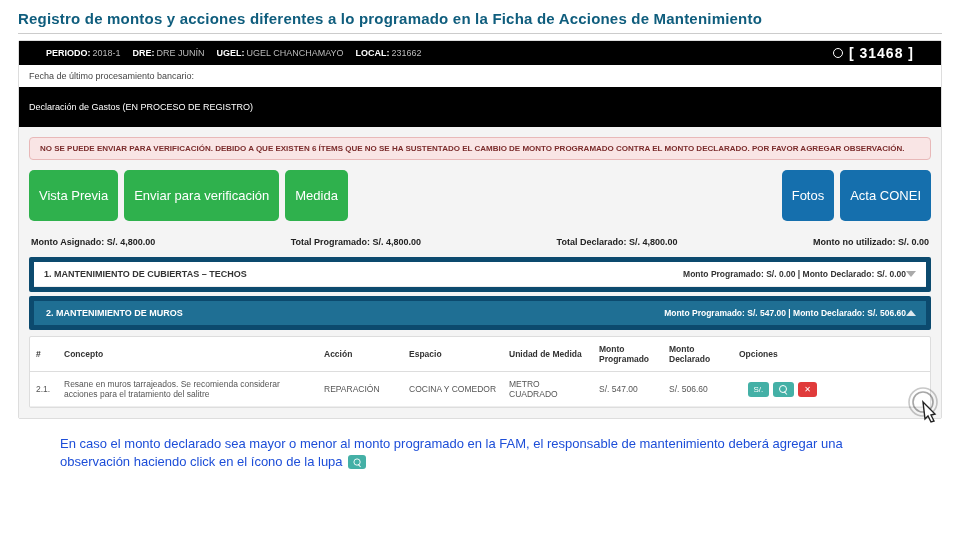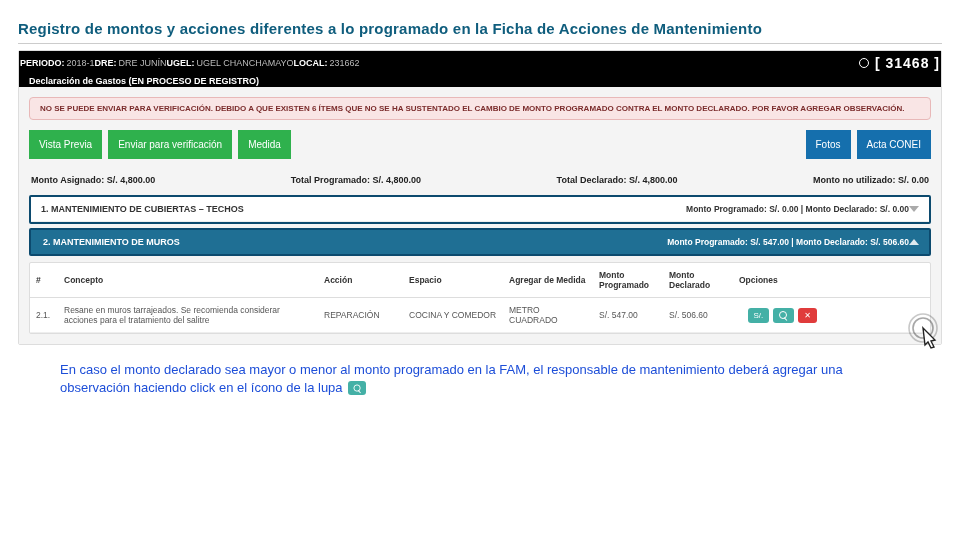--- a/index.html
+++ b/index.html
@@ -7,92 +7,92 @@
     font-family: Arial, Helvetica, sans-serif;
     background: #ffffff;
     width: 960px;
     height: 540px;
     overflow: hidden;
   }
   .slide-title {
     color: #0f5d7d;
     font-size: 15px;
     font-weight: 600;
-    padding: 20px 18px 4px 18px;
+    padding: 10px 18px 4px 18px;
     letter-spacing: .2px;
   }
   .hr-light { border: none; border-top: 1px solid #ccc; margin: 2px 18px 6px; }
   .app-shell {
     margin: 0 18px;
     border: 1px solid #ddd;
     border-radius: 2px;
     position: relative;
   }
   
   .topbar {
     background: #000;
     color: #fff;
     display: flex;
     align-items: center;
-    padding: 4px 1px;
+    padding: 4px 27px;
     font-size: 9px;
-    gap: 0;
+    gap: 12px;
   }
   .topbar .kv { display: flex; gap: 2px; }
   .topbar .kv b { font-weight: 700; }
   .topbar .kv span { color: #bbb; }
   .tb-right { margin-left: auto; display: flex; align-items: center; gap: 6px; justify-content: center; }
   .user-icon { width: 10px; height: 10px; border-radius: 50%; border: 1px solid #fff; display: inline-block; }
   .big-num { font-size: 14px; font-weight: 700; letter-spacing: 1px; }
   
   .infobar {
     background: #fff;
     font-size: 9px;
     padding: 6px 10px;
     color: #444;
   }
   
   .section-head {
     background: #000;
     color: #fff;
     font-size: 9px;
-    font-weight: 700;
-    padding: 1px 10px;
+    font-weight: 400;
+    padding: 15px 10px;
   }
   .body-area {
     background: #f4f4f4;
     padding: 10px;
   }
   .warning {
     background: #f9e5e5;
     border: 1px solid #e8b8b8;
     color: #7b2c2c;
     font-size: 8px;
     font-weight: 700;
     padding: 6px 10px;
     border-radius: 4px;
     margin-bottom: 10px;
   }
   .btn-row { display: flex; align-items: center; gap: 6px; margin-bottom: 10px; }
   .btn {
     display: inline-flex; align-items: center; justify-content: center;
-    font-size: 10px; color: #fff; padding: 9px 10px; border-radius: 0;
+    font-size: 13px; color: #fff; padding: 18px 10px; border-radius: 5px;
     cursor: pointer; white-space: nowrap;
   }
   .btn-green { background: #2fb14d; }
   .btn-blue  { background: #156fad; }
   .btn-row .spacer { flex: 1; }
   .totals-row {
     display: flex; justify-content: space-between;
     font-size: 9px; color: #222; font-weight: 700;
     padding: 6px 2px 10px;
   }
   .acc {
     background: #fff;
-    border: 2px solid #0c4a6e;
+    border: 5px solid #0c4a6e;
     border-radius: 2px;
     margin-bottom: 4px;
   }
   .acc-head {
     display: flex; align-items: center; justify-content: space-between;
     font-size: 9px; font-weight: 700; padding: 7px 10px;
     border-bottom: 1px solid #eee;
     color: #333;
   }
   .acc-head.dark { background: #1f6f94; color: #fff; border-bottom: none; padding-left: 12px; }
@@ -186,20 +186,21 @@
     <div class="kv">
       <b>LOCAL:</b>
       <span>231662</span>
     </div>
     <div class="tb-right">
       <span class="user-icon"></span>
       <span class="big-num">[ 31468 ]</span>
     </div>
   </div>
 
+  <div class="infobar">Fecha de último procesamiento bancario:</div>
 
   <div class="section-head">Declaración de Gastos (EN PROCESO DE REGISTRO)</div>
 
   <div class="body-area">
 
     <div class="warning">NO SE PUEDE ENVIAR PARA VERIFICACIÓN. DEBIDO A QUE EXISTEN 6 ÍTEMS QUE NO SE HA SUSTENTADO EL CAMBIO DE MONTO PROGRAMADO CONTRA EL MONTO DECLARADO. POR FAVOR AGREGAR OBSERVACIÓN.</div>
 
     <div class="btn-row">
       <div class="btn btn-green">Vista Previa</div>
       <div class="btn btn-green">Enviar para verificación</div>
@@ -235,21 +236,21 @@
         </div>
       </div>
     </div>
 
     <div class="tbl">
       <div class="tbl-head">
         <div>#</div>
         <div>Concepto</div>
         <div>Acción</div>
         <div>Espacio</div>
-        <div>Agregar de Medida</div>
+        <div>Unidad de Medida</div>
         <div>Monto Programado</div>
         <div>Monto Declarado</div>
         <div>Opciones</div>
       </div>
       <div class="tbl-row">
         <div>2.1.</div>
         <div>Resane en muros tarrajeados. Se recomienda considerar acciones para el tratamiento del salitre</div>
         <div>REPARACIÓN</div>
         <div>COCINA Y COMEDOR</div>
         <div>METRO CUADRADO</div>

